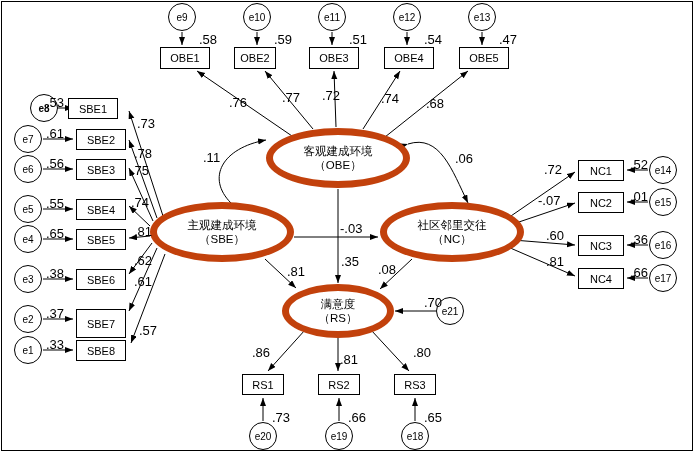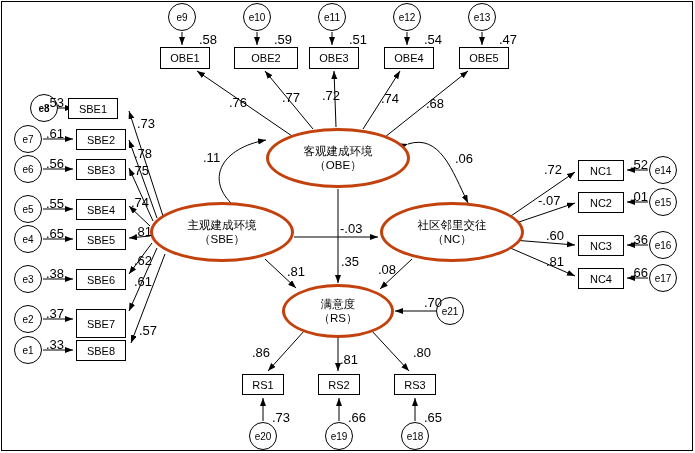--- a/index.html
+++ b/index.html
@@ -38,21 +38,21 @@
     font-size: 11px;
     color: #000;
     display: flex;
     align-items: center;
     justify-content: center;
     box-sizing: border-box;
     white-space: nowrap;
   }
   .ellipse-node {
     position: absolute;
-    border: 3px solid #c2410c;
+    border: 7px solid #c2410c;
     background: #fff;
     border-radius: 50%;
     font-size: 11px;
     color: #000;
     display: flex;
     align-items: center;
     justify-content: center;
     box-sizing: border-box;
     white-space: nowrap;
   }
@@ -180,21 +180,21 @@
     <span>满意度</span>
     <span>（RS）</span>
   </div>
 
   <div class="ellipse-node latent" style="left:380px; top:202px; width:144px; height:60px;">
     <span>社区邻里交往</span>
     <span>（NC）</span>
   </div>
 
   <div class="rect-node" style="left:160px; top:47px; width:50px; height:22px;">OBE1</div>
-  <div class="rect-node" style="left:234px; top:47px; width:64px; height:22px;">OBE2</div>
+  <div class="rect-node" style="left:234px; top:47px; width:42px; height:22px;">OBE2</div>
   <div class="rect-node" style="left:309px; top:47px; width:50px; height:22px;">OBE3</div>
   <div class="rect-node" style="left:384px; top:47px; width:50px; height:22px;">OBE4</div>
   <div class="rect-node" style="left:459px; top:47px; width:50px; height:22px;">OBE5</div>
 
   <div class="rect-node" style="left:68px; top:98px; width:50px; height:21px;">SBE1</div>
   <div class="rect-node" style="left:76px; top:129px; width:50px; height:21px;">SBE2</div>
   <div class="rect-node" style="left:76px; top:159px; width:50px; height:21px;">SBE3</div>
   <div class="rect-node" style="left:76px; top:199px; width:50px; height:21px;">SBE4</div>
   <div class="rect-node" style="left:76px; top:229px; width:50px; height:21px;">SBE5</div>
   <div class="rect-node" style="left:76px; top:269px; width:50px; height:21px;">SBE6</div>

